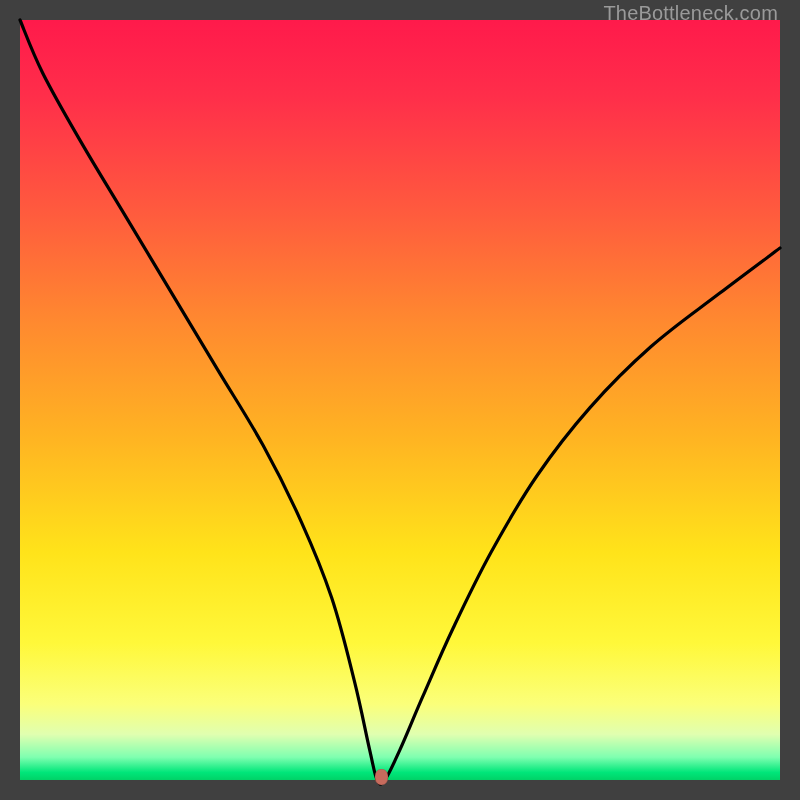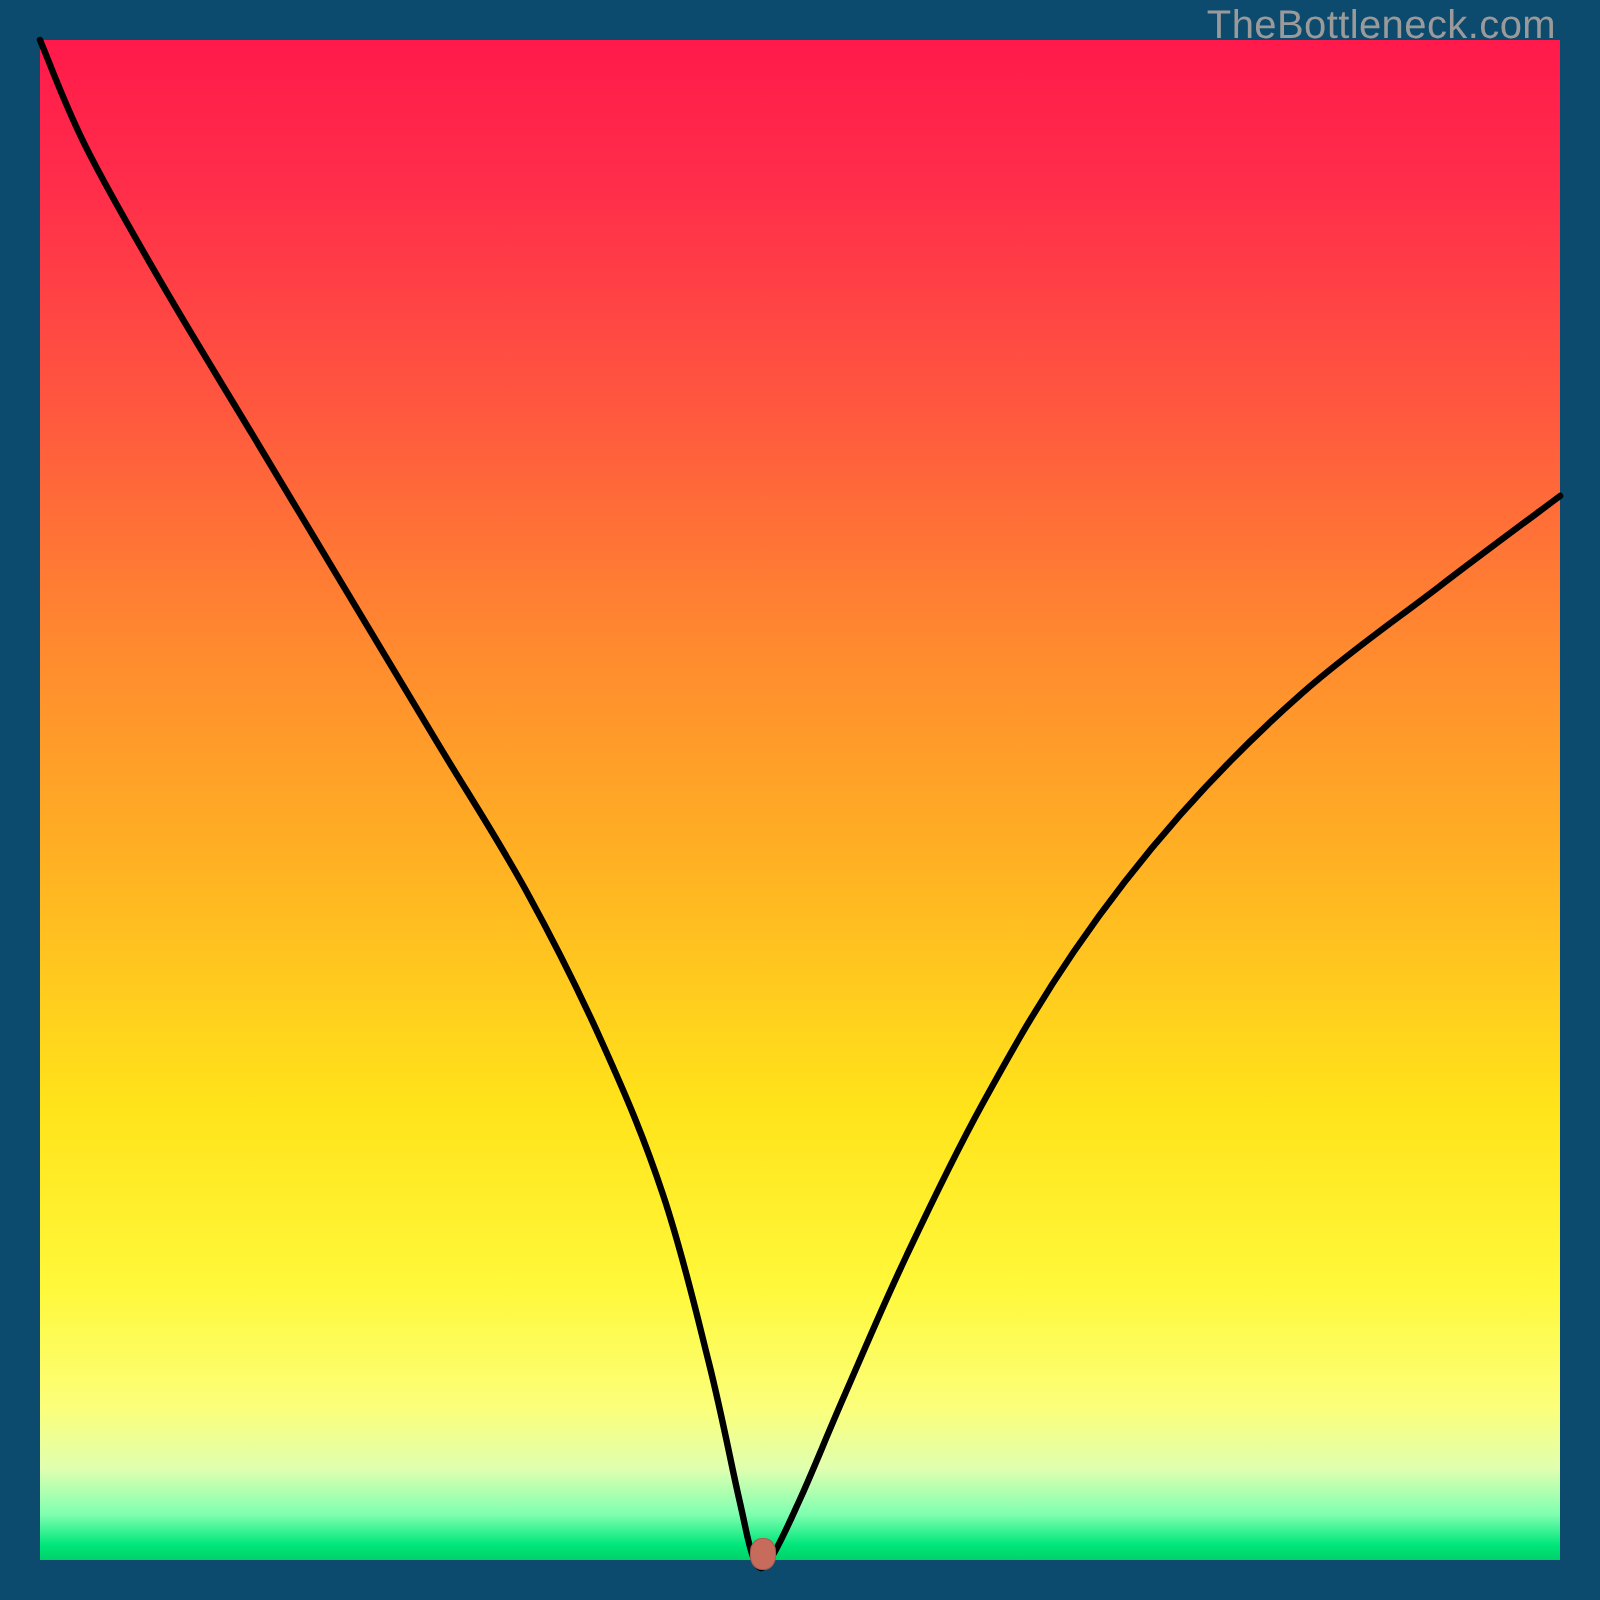--- a/index.html
+++ b/index.html
@@ -10,21 +10,21 @@
     background: #000;
     overflow: hidden;
     font-family: Arial, Helvetica, sans-serif;
   }
   .frame {
     position: absolute;
     left: 0;
     top: 0;
     width: 800px;
     height: 800px;
-    background: #0c4a6e;
+    background: #404040;
   }
   .plot {
     position: absolute;
     left: 20px;
     top: 20px;
     width: 760px;
     height: 760px;
     background: linear-gradient(
       to bottom,
       #ff1a4b 0%,

